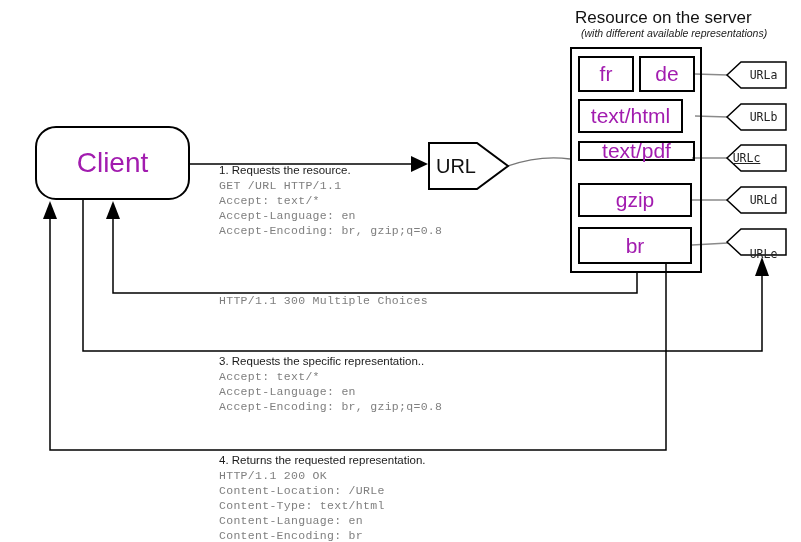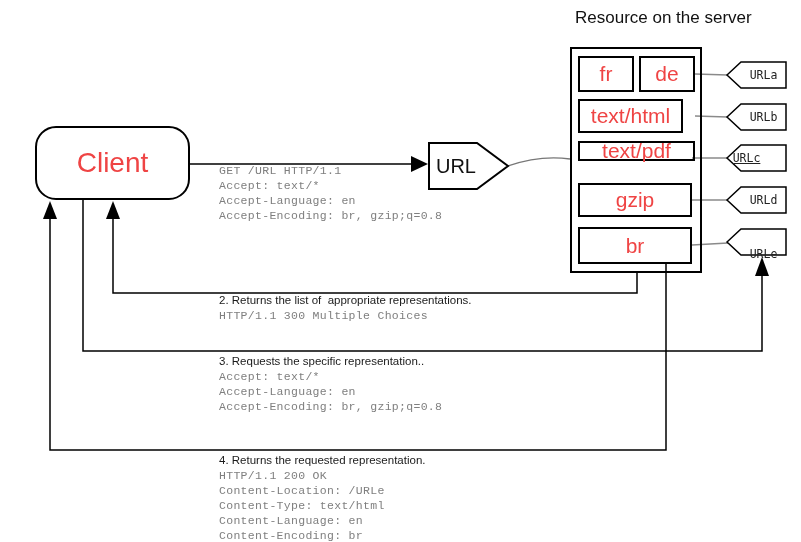--- a/index.html
+++ b/index.html
@@ -3,21 +3,21 @@
 <meta charset="utf-8">
 <style>
   html,body{margin:0;padding:0;background:#fff;}
   .canvas{
     position:relative;width:801px;height:542px;background:#ffffff;
     font-family:"Liberation Sans",sans-serif;overflow:hidden;padding-left:24px;
   }
   .lines-layer{position:absolute;left:0;top:0;width:801px;height:542px;z-index:1;}
   .box{
     position:absolute;box-sizing:border-box;border:2px solid #000;background:transparent;
-    display:flex;align-items:center;justify-content:center;color:#ef4444;z-index:2;text-align:center;
+    display:flex;align-items:center;justify-content:center;color:#a21caf;z-index:2;text-align:center;
   }
   .client-box{font-size:28px;border-radius:21px;}
   .rep-box{font-size:21px;}
   .server-outline{position:absolute;box-sizing:border-box;border:2px solid #000;z-index:2;}
   .heading{position:absolute;font-size:17px;color:#111;white-space:pre;z-index:2;}
   .subheading{position:absolute;font-size:10.5px;font-style:italic;color:#222;white-space:pre;z-index:2;}
   .url-text{
     position:absolute;font-size:20px;color:#111;z-index:3;
     display:flex;align-items:center;justify-content:center;
   }
@@ -65,48 +65,49 @@
     <polygon points="429,143 477,143 508,166 477,189 429,189" fill="#fff" stroke="#000" stroke-width="2"></polygon>
 
     <polygon points="727,75 741,62 786,62 786,88 741,88" fill="#fff" stroke="#000" stroke-width="1.5"></polygon>
     <polygon points="727,117 741,104 786,104 786,130 741,130" fill="#fff" stroke="#000" stroke-width="1.5"></polygon>
     <polygon points="727,158 741,145 786,145 786,171 741,171" fill="#fff" stroke="#000" stroke-width="1.5"></polygon>
     <polygon points="727,200 741,187 786,187 786,213 741,213" fill="#fff" stroke="#000" stroke-width="1.5"></polygon>
     <polygon points="727,242 741,229 786,229 786,255 741,255" fill="#fff" stroke="#000" stroke-width="1.5"></polygon>
   </svg>
 
   <div class="heading" style="left:575px;top:8px;">Resource on the server</div>
+  <div class="subheading" style="left:581px;top:27px;">(with different available representations)</div>
 
   <div class="box client-box" style="left:35px;top:126px;width:155px;height:74px;">Client</div>
 
   <div class="url-text" style="left:432px;top:149px;width:48px;height:34px;">URL</div>
 
   <div class="server-outline" style="left:570px;top:47px;width:132px;height:226px;"></div>
   <div class="box rep-box" style="left:578px;top:56px;width:56px;height:36px;">fr</div>
   <div class="box rep-box" style="left:639px;top:56px;width:56px;height:36px;">de</div>
   <div class="box rep-box" style="left:578px;top:99px;width:105px;height:34px;">text/html</div>
   <div class="box rep-box" style="left:578px;top:141px;width:117px;height:20px;">text/pdf</div>
   <div class="box rep-box" style="left:578px;top:183px;width:114px;height:34px;">gzip</div>
   <div class="box rep-box" style="left:578px;top:227px;width:114px;height:37px;">br</div>
 
   <div class="tag-text" style="left:741px;top:62px;">URLa</div>
   <div class="tag-text" style="left:741px;top:104px;">URLb</div>
   <div class="tag-text" style="left:724px;top:145px;text-decoration:underline;">URLc</div>
   <div class="tag-text" style="left:741px;top:187px;">URLd</div>
   <div class="tag-text" style="left:741px;top:229px;margin-top:12px;">URLe</div>
 
   <div class="msg" style="left:219px;top:163px;">
+    <div class="msg-label">1. Requests the resource.</div>
     <div class="msg-line">GET /URL HTTP/1.1</div>
     <div class="msg-line">Accept: text/*</div>
     <div class="msg-line">Accept-Language: en</div>
     <div class="msg-line">Accept-Encoding: br, gzip;q=0.8</div>
   </div>
 
   <div class="msg" style="left:219px;top:293px;">
-    <div class="msg-label">2. Returns the list of  appropriate representations.</div>
     <div class="msg-line">HTTP/1.1 300 Multiple Choices</div>
   </div>
 
   <div class="msg" style="left:219px;top:354px;">
     <div class="msg-label">3. Requests the specific representation..</div>
     <div class="msg-line">Accept: text/*</div>
     <div class="msg-line">Accept-Language: en</div>
     <div class="msg-line">Accept-Encoding: br, gzip;q=0.8</div>
   </div>
 

